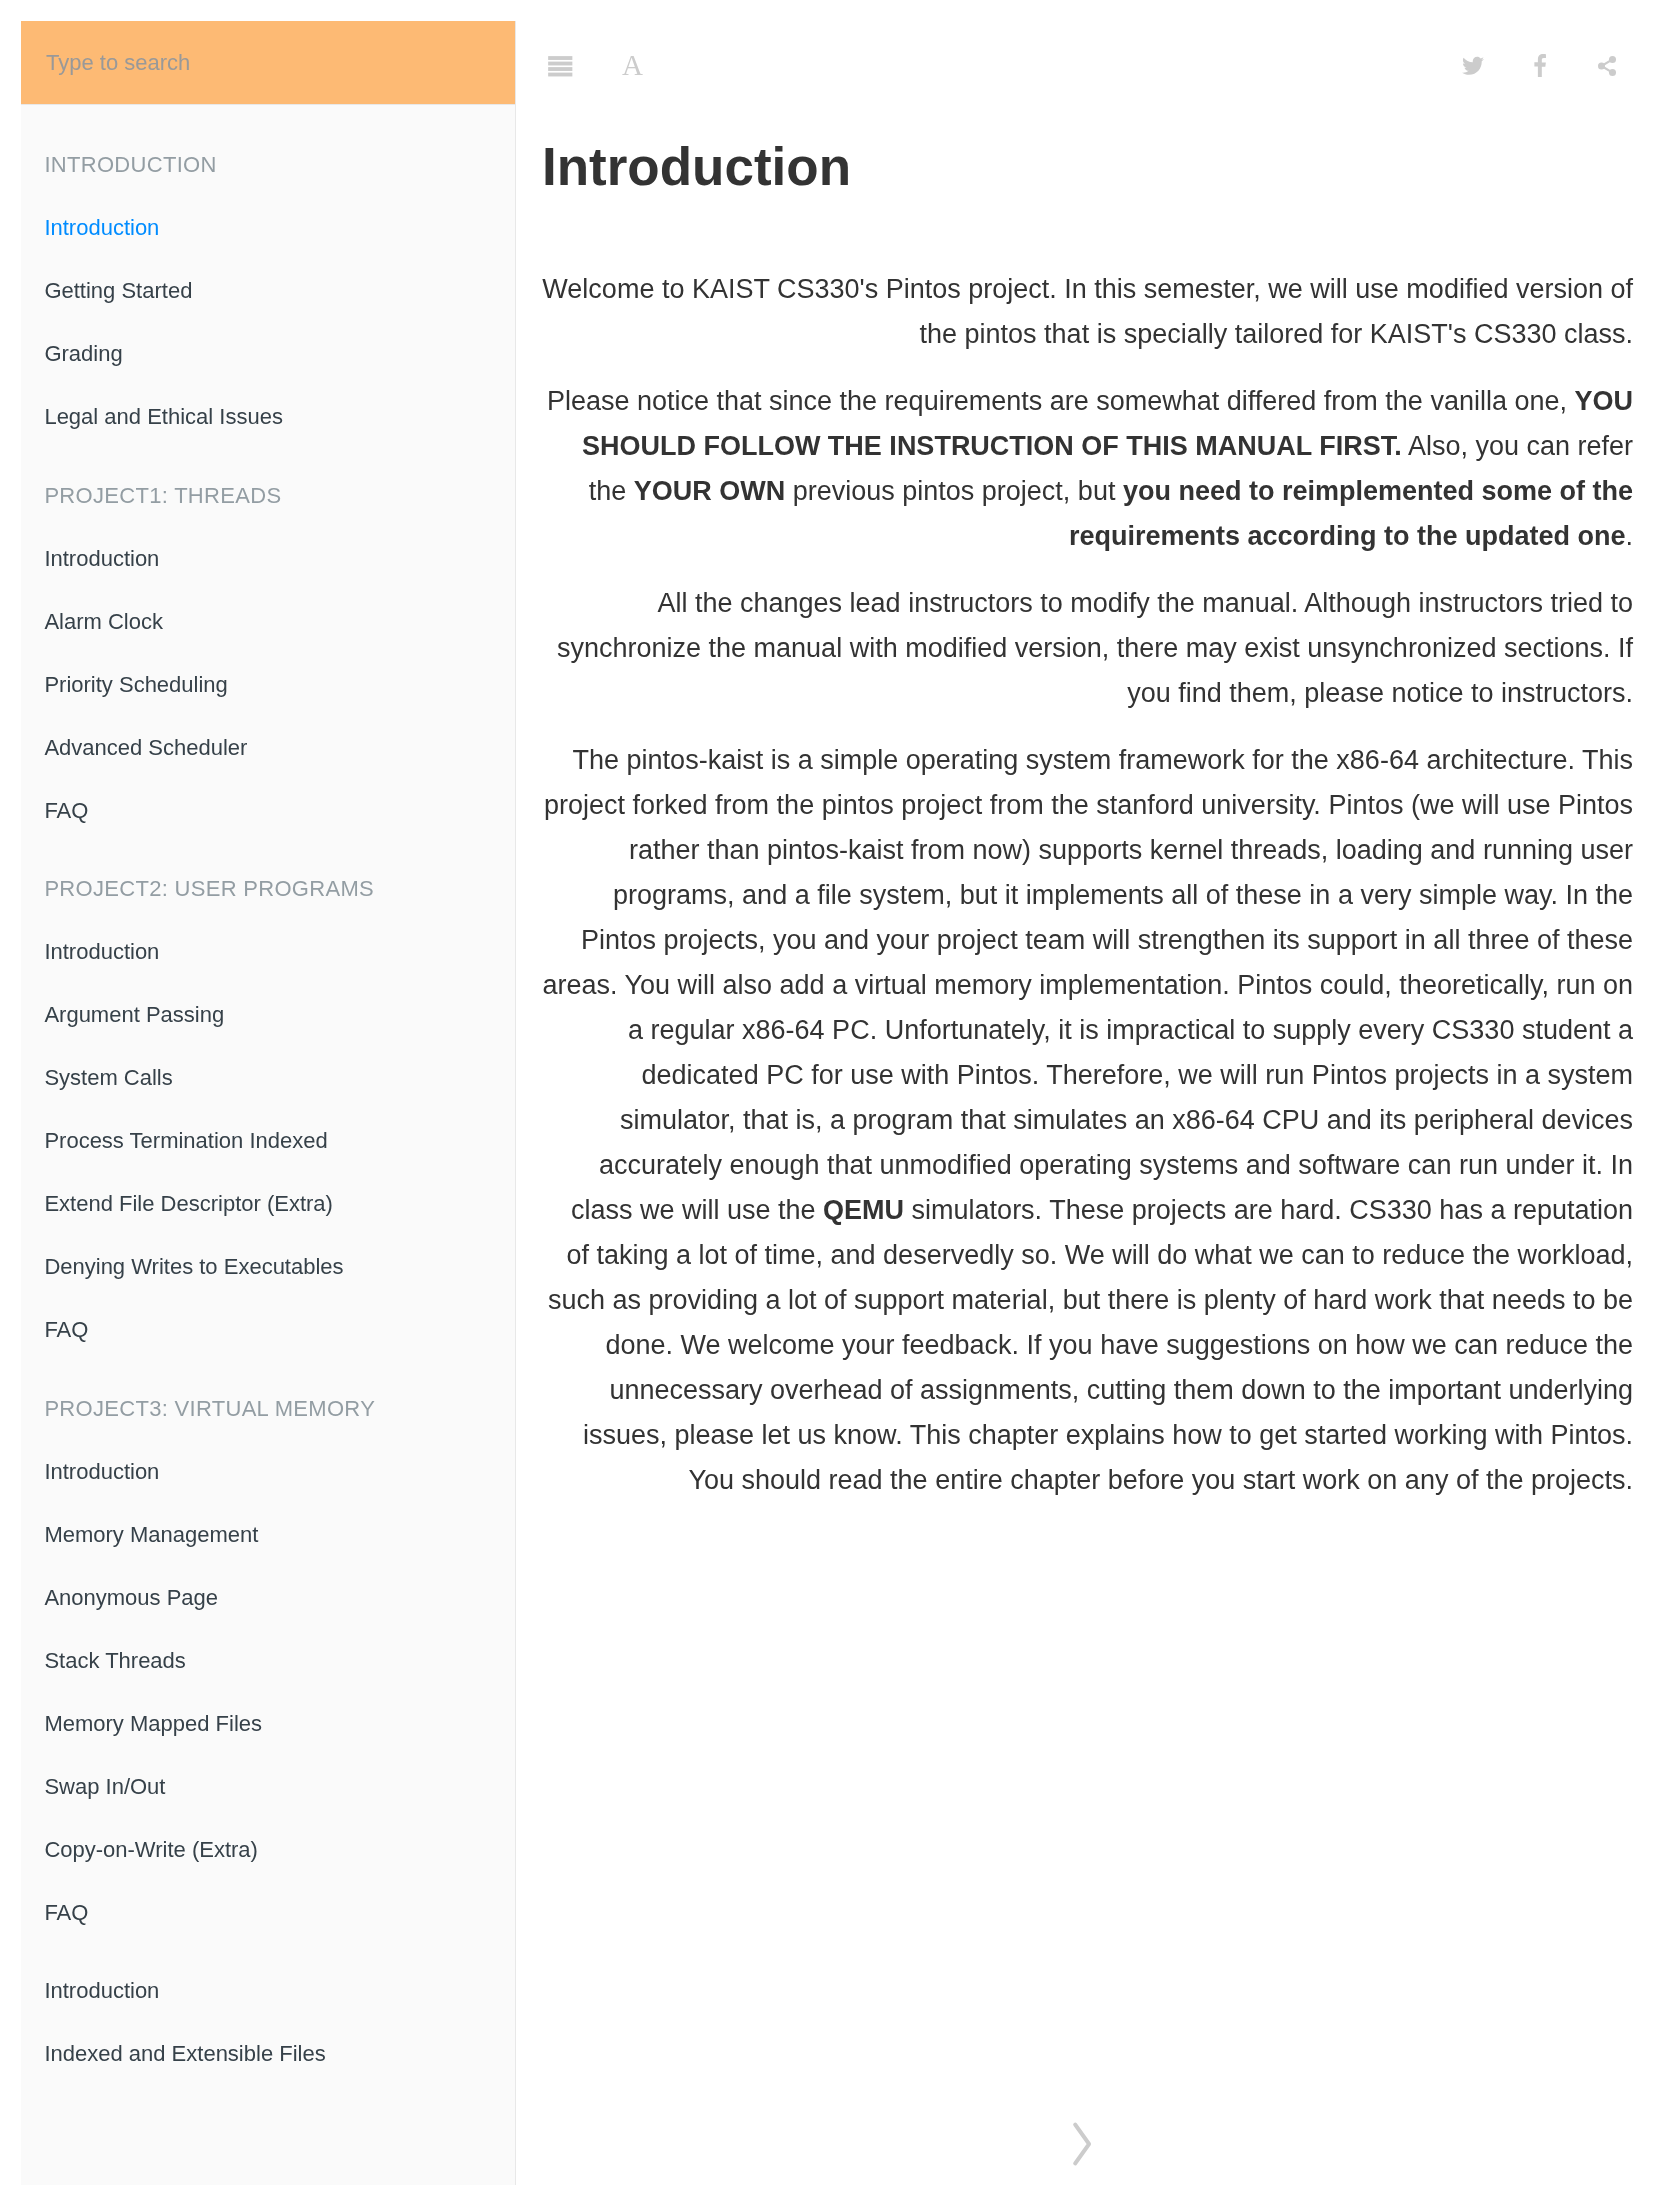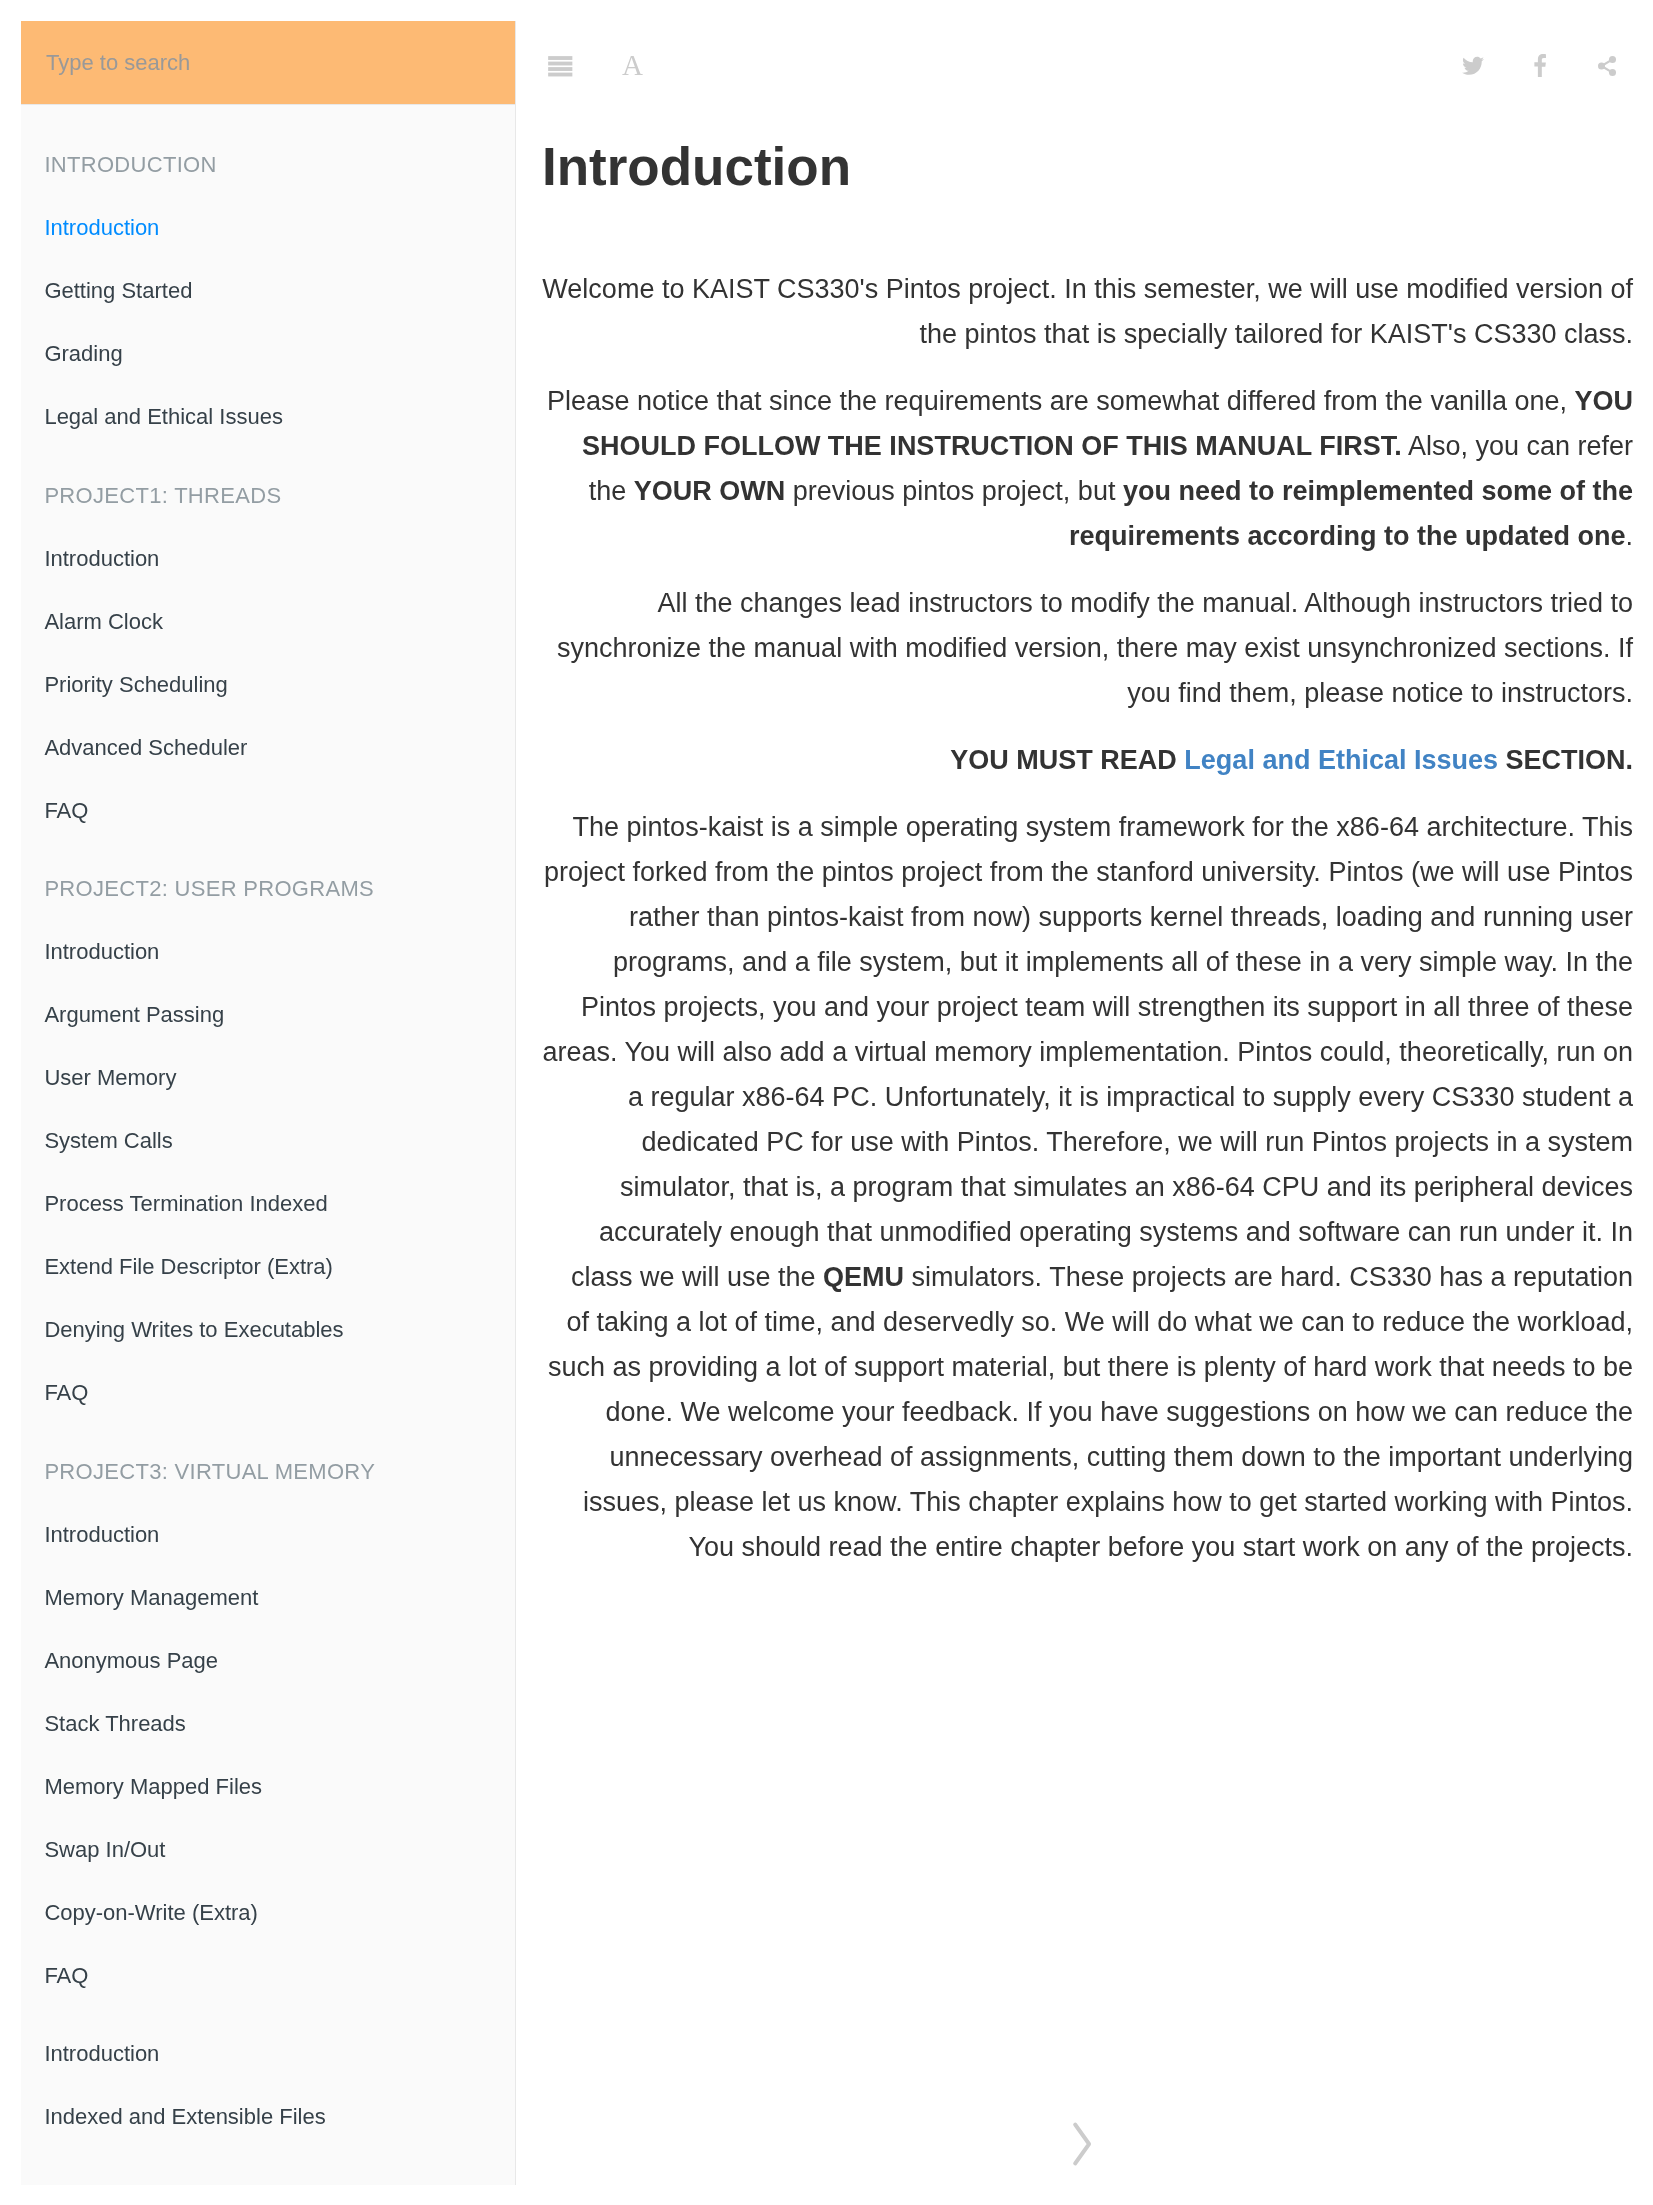--- a/index.html
+++ b/index.html
@@ -63,21 +63,20 @@
         <div class="nav-item">Introduction</div>
         <div class="nav-item">Alarm Clock</div>
         <div class="nav-item">Priority Scheduling</div>
         <div class="nav-item">Advanced Scheduler</div>
         <div class="nav-item">FAQ</div>
       </div>
       <div class="nav-section">
         <div class="nav-header">Project2: User Programs</div>
         <div class="nav-item">Introduction</div>
         <div class="nav-item">Argument Passing</div>
-        <div class="nav-item">User Memory</div>
         <div class="nav-item">System Calls</div>
         <div class="nav-item">Process Termination Indexed</div>
         <div class="nav-item">Extend File Descriptor (Extra)</div>
         <div class="nav-item">Denying Writes to Executables</div>
         <div class="nav-item">FAQ</div>
       </div>
       <div class="nav-section">
         <div class="nav-header">Project3: Virtual Memory</div>
         <div class="nav-item">Introduction</div>
         <div class="nav-item">Memory Management</div>
@@ -123,21 +122,20 @@
         <path d="M15 4L5 10L15 16" stroke="#ccc" stroke-width="2" fill="none"></path>
       </svg>
   </span>
 </div>
 
 <main class="main">
   <h1>Introduction</h1>
   <p class="first-p">Welcome to KAIST CS330's Pintos project. In this semester, we will use modified version of the pintos that is specially tailored for KAIST's CS330 class.</p>
   <p><span>Please notice that since the requirements are somewhat differed from the vanilla one, </span><b>YOU SHOULD FOLLOW THE INSTRUCTION OF THIS MANUAL FIRST.</b><span> Also, you can refer the </span><b>YOUR OWN</b><span> previous pintos project, but </span><b>you need to reimplemented some of the requirements according to the updated one</b><span>.</span></p>
   <p>All the changes lead instructors to modify the manual. Although instructors tried to synchronize the manual with modified version, there may exist unsynchronized sections. If you find them, please notice to instructors.</p>
-  <p><b>YOU MUST READ </b><a href="#">Legal and Ethical Issues</a><b> SECTION.</b></p>
   <p><span>The pintos-kaist is a simple operating system framework for the x86-64 architecture. This project forked from the pintos project from the stanford university. Pintos (we will use Pintos rather than pintos-kaist from now) supports kernel threads, loading and running user programs, and a file system, but it implements all of these in a very simple way. In the Pintos projects, you and your project team will strengthen its support in all three of these areas. You will also add a virtual memory implementation. Pintos could, theoretically, run on a regular x86-64 PC. Unfortunately, it is impractical to supply every CS330 student a dedicated PC for use with Pintos. Therefore, we will run Pintos projects in a system simulator, that is, a program that simulates an x86-64 CPU and its peripheral devices accurately enough that unmodified operating systems and software can run under it. In class we will use the </span><b>QEMU</b><span> simulators. These projects are hard. CS330 has a reputation of taking a lot of time, and deservedly so. We will do what we can to reduce the workload, such as providing a lot of support material, but there is plenty of hard work that needs to be done. We welcome your feedback. If you have suggestions on how we can reduce the unnecessary overhead of assignments, cutting them down to the important underlying issues, please let us know. This chapter explains how to get started working with Pintos. You should read the entire chapter before you start work on any of the projects.</span></p>
 </main>
 
 <span class="next-arrow">
   <svg width="39" height="56" viewBox="0 0 70 100">
       <path d="M20 15 L45 50 L20 85" stroke="#cccccc" stroke-width="7" fill="none" stroke-linecap="round" stroke-linejoin="round"></path>
     </svg>
 </span>
 
 

